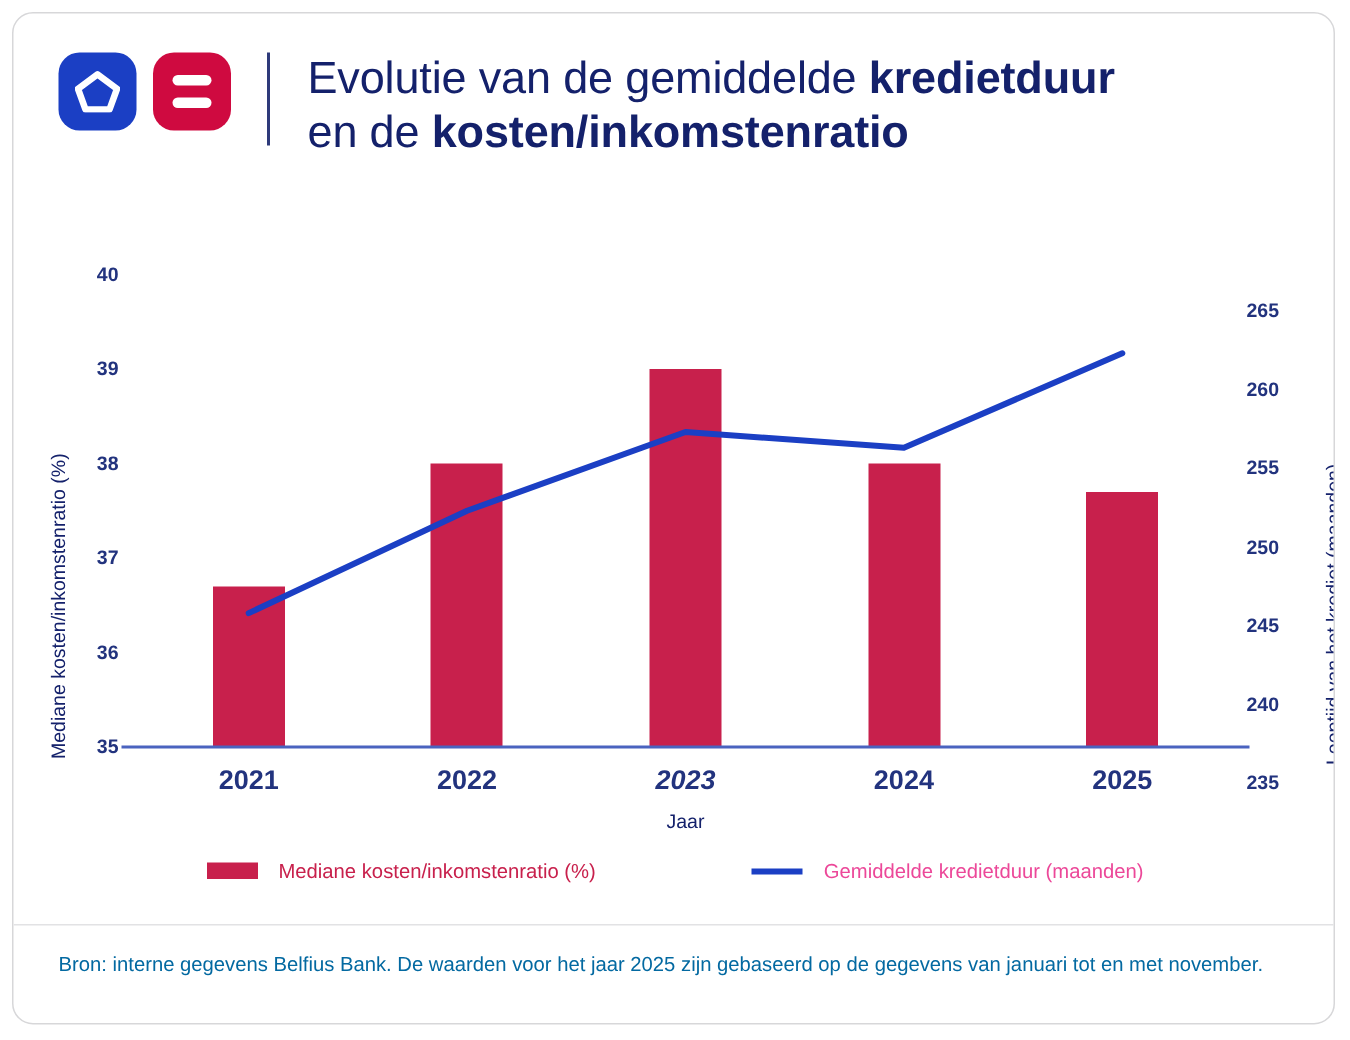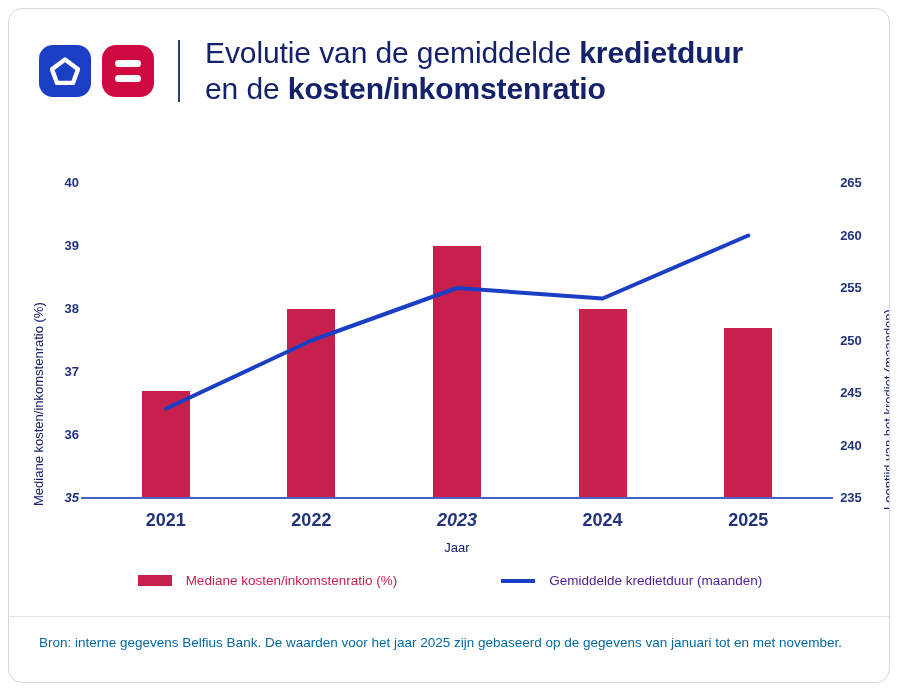--- a/index.html
+++ b/index.html
@@ -15,21 +15,21 @@
     box-sizing:border-box;
     border:1px solid #d7d7d9;
     border-radius:14px;
     background:#fff;
     overflow:hidden;
   }
 
   
   #header{
     position:absolute;left:30px;top:26px;
-    display:flex;align-items:center;
+    display:flex;
   }
   .logo-sq{
     width:52px;height:52px;border-radius:14px;
     position:relative;flex:none;
   }
   .logo-blue{background:#1b3fc4;}
   .logo-red{background:#cf0a40;margin-left:11px;}
   .house{
     position:absolute;left:50%;top:50%;
     transform:translate(-50%,-50%);
@@ -53,21 +53,21 @@
   }
   #title b{font-weight:700;}
 
   
   #plot{position:absolute;left:0;top:0;width:882px;height:675px;}
   .axis-num{
     position:absolute;color:#22337e;font-size:13px;
     font-weight:600;
   }
   .axis-num.left{text-align:right;width:34px;}
-  .axis-num.right{text-align:center;width:40px;}
+  .axis-num.right{text-align:left;width:40px;margin-top:24px;}
   .ax-title{
     position:absolute;color:#14216b;font-size:13px;font-weight:500;
     white-space:nowrap;
   }
   .ax-vert{transform-origin:0 0;}
   .bar{position:absolute;background:#c8204c;}
   .xlab{
     position:absolute;color:#22337e;font-size:18px;font-weight:600;
     text-align:center;width:70px;
   }
@@ -79,21 +79,21 @@
   
   #legend{
     position:absolute;left:0;top:564px;width:882px;
     display:flex;justify-content:center;gap:104px;
     align-items:center;
   }
   .lg{display:flex;align-items:center;gap:14px;}
   .sw-bar{width:34px;height:11px;background:#c8204c;flex:none;}
   .sw-line{width:34px;height:4px;background:#1b3fc4;flex:none;}
   .lg-red{color:#c8204c;font-size:13.5px;font-weight:500;white-space:nowrap;}
-  .lg-blue{color:#4c1d95;font-size:13.5px;font-weight:500;white-space:nowrap;}
+  .lg-blue{color:#ec4899;font-size:13.5px;font-weight:500;white-space:nowrap;}
 
   
   #sep{position:absolute;left:0;top:607px;width:882px;height:1px;background:#e2e2e4;}
   #note{
     position:absolute;left:30px;top:622px;width:820px;
     color:#0369a1;font-size:13.5px;line-height:23px;font-weight:400;
   }
 </style>
 </head>
 <body>
@@ -111,21 +111,21 @@
       <span class="eqbar eq2"></span>
     </div>
     <div id="divider"></div>
     <div id="title">
       <span>Evolutie van de gemiddelde </span><b>kredietduur</b><br>
       <span>en de </span><b>kosten/inkomstenratio</b>
     </div>
   </div>
 
   <div id="plot">
-      <div class="axis-num left" style="left: 36px; top: 481px; font-style: italic;">35</div>
+      <div class="axis-num left" style="left: 36px; top: 481px;">35</div>
       <div class="axis-num left" style="left: 36px; top: 418px; text-align: right;">36</div>
       <div class="axis-num left" style="left: 36px; top: 355px;">37</div>
       <div class="axis-num left" style="left: 36px; top: 292px;">38</div>
       <div class="axis-num left" style="left: 36px; top: 229px;">39</div>
       <div class="axis-num left" style="left: 36px; top: 166px;">40</div>
       <div class="axis-num right" style="left: 822px; top: 481px;">235</div>
       <div class="axis-num right" style="left: 822px; top: 428.5px;">240</div>
       <div class="axis-num right" style="left: 822px; top: 376px;">245</div>
       <div class="axis-num right" style="left: 822px; top: 323.5px;">250</div>
       <div class="axis-num right" style="left: 822px; top: 271px;">255</div>

